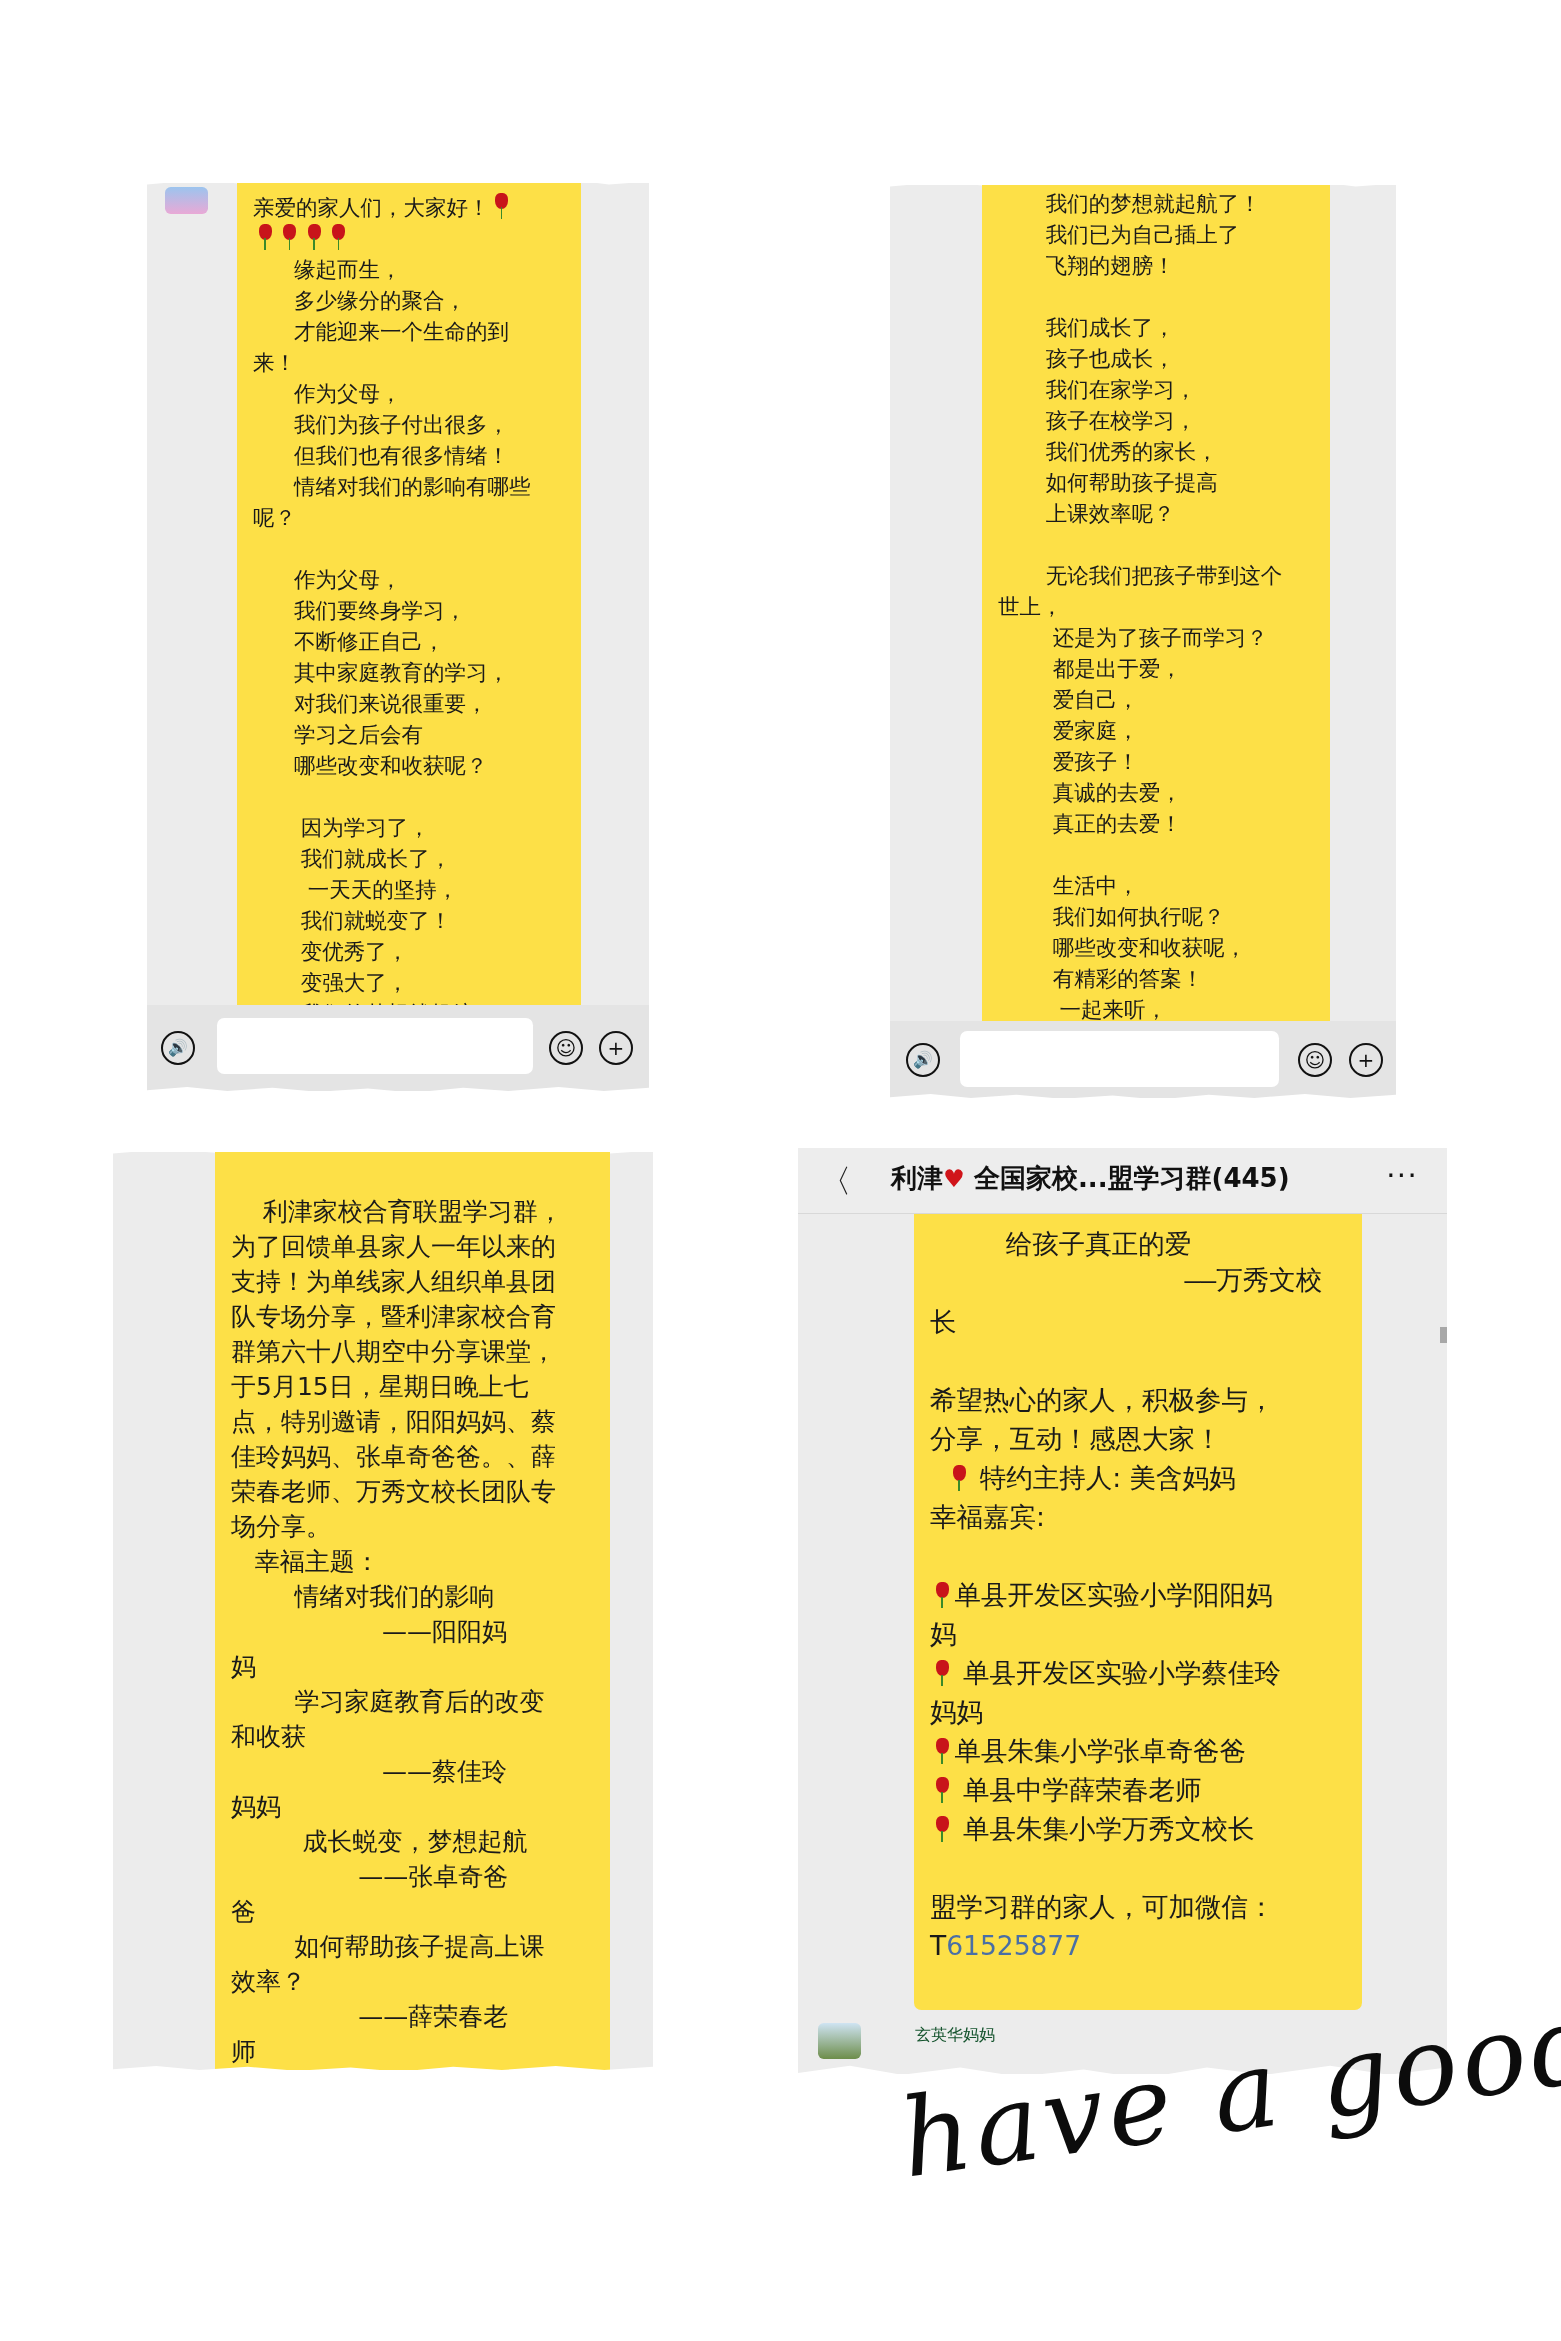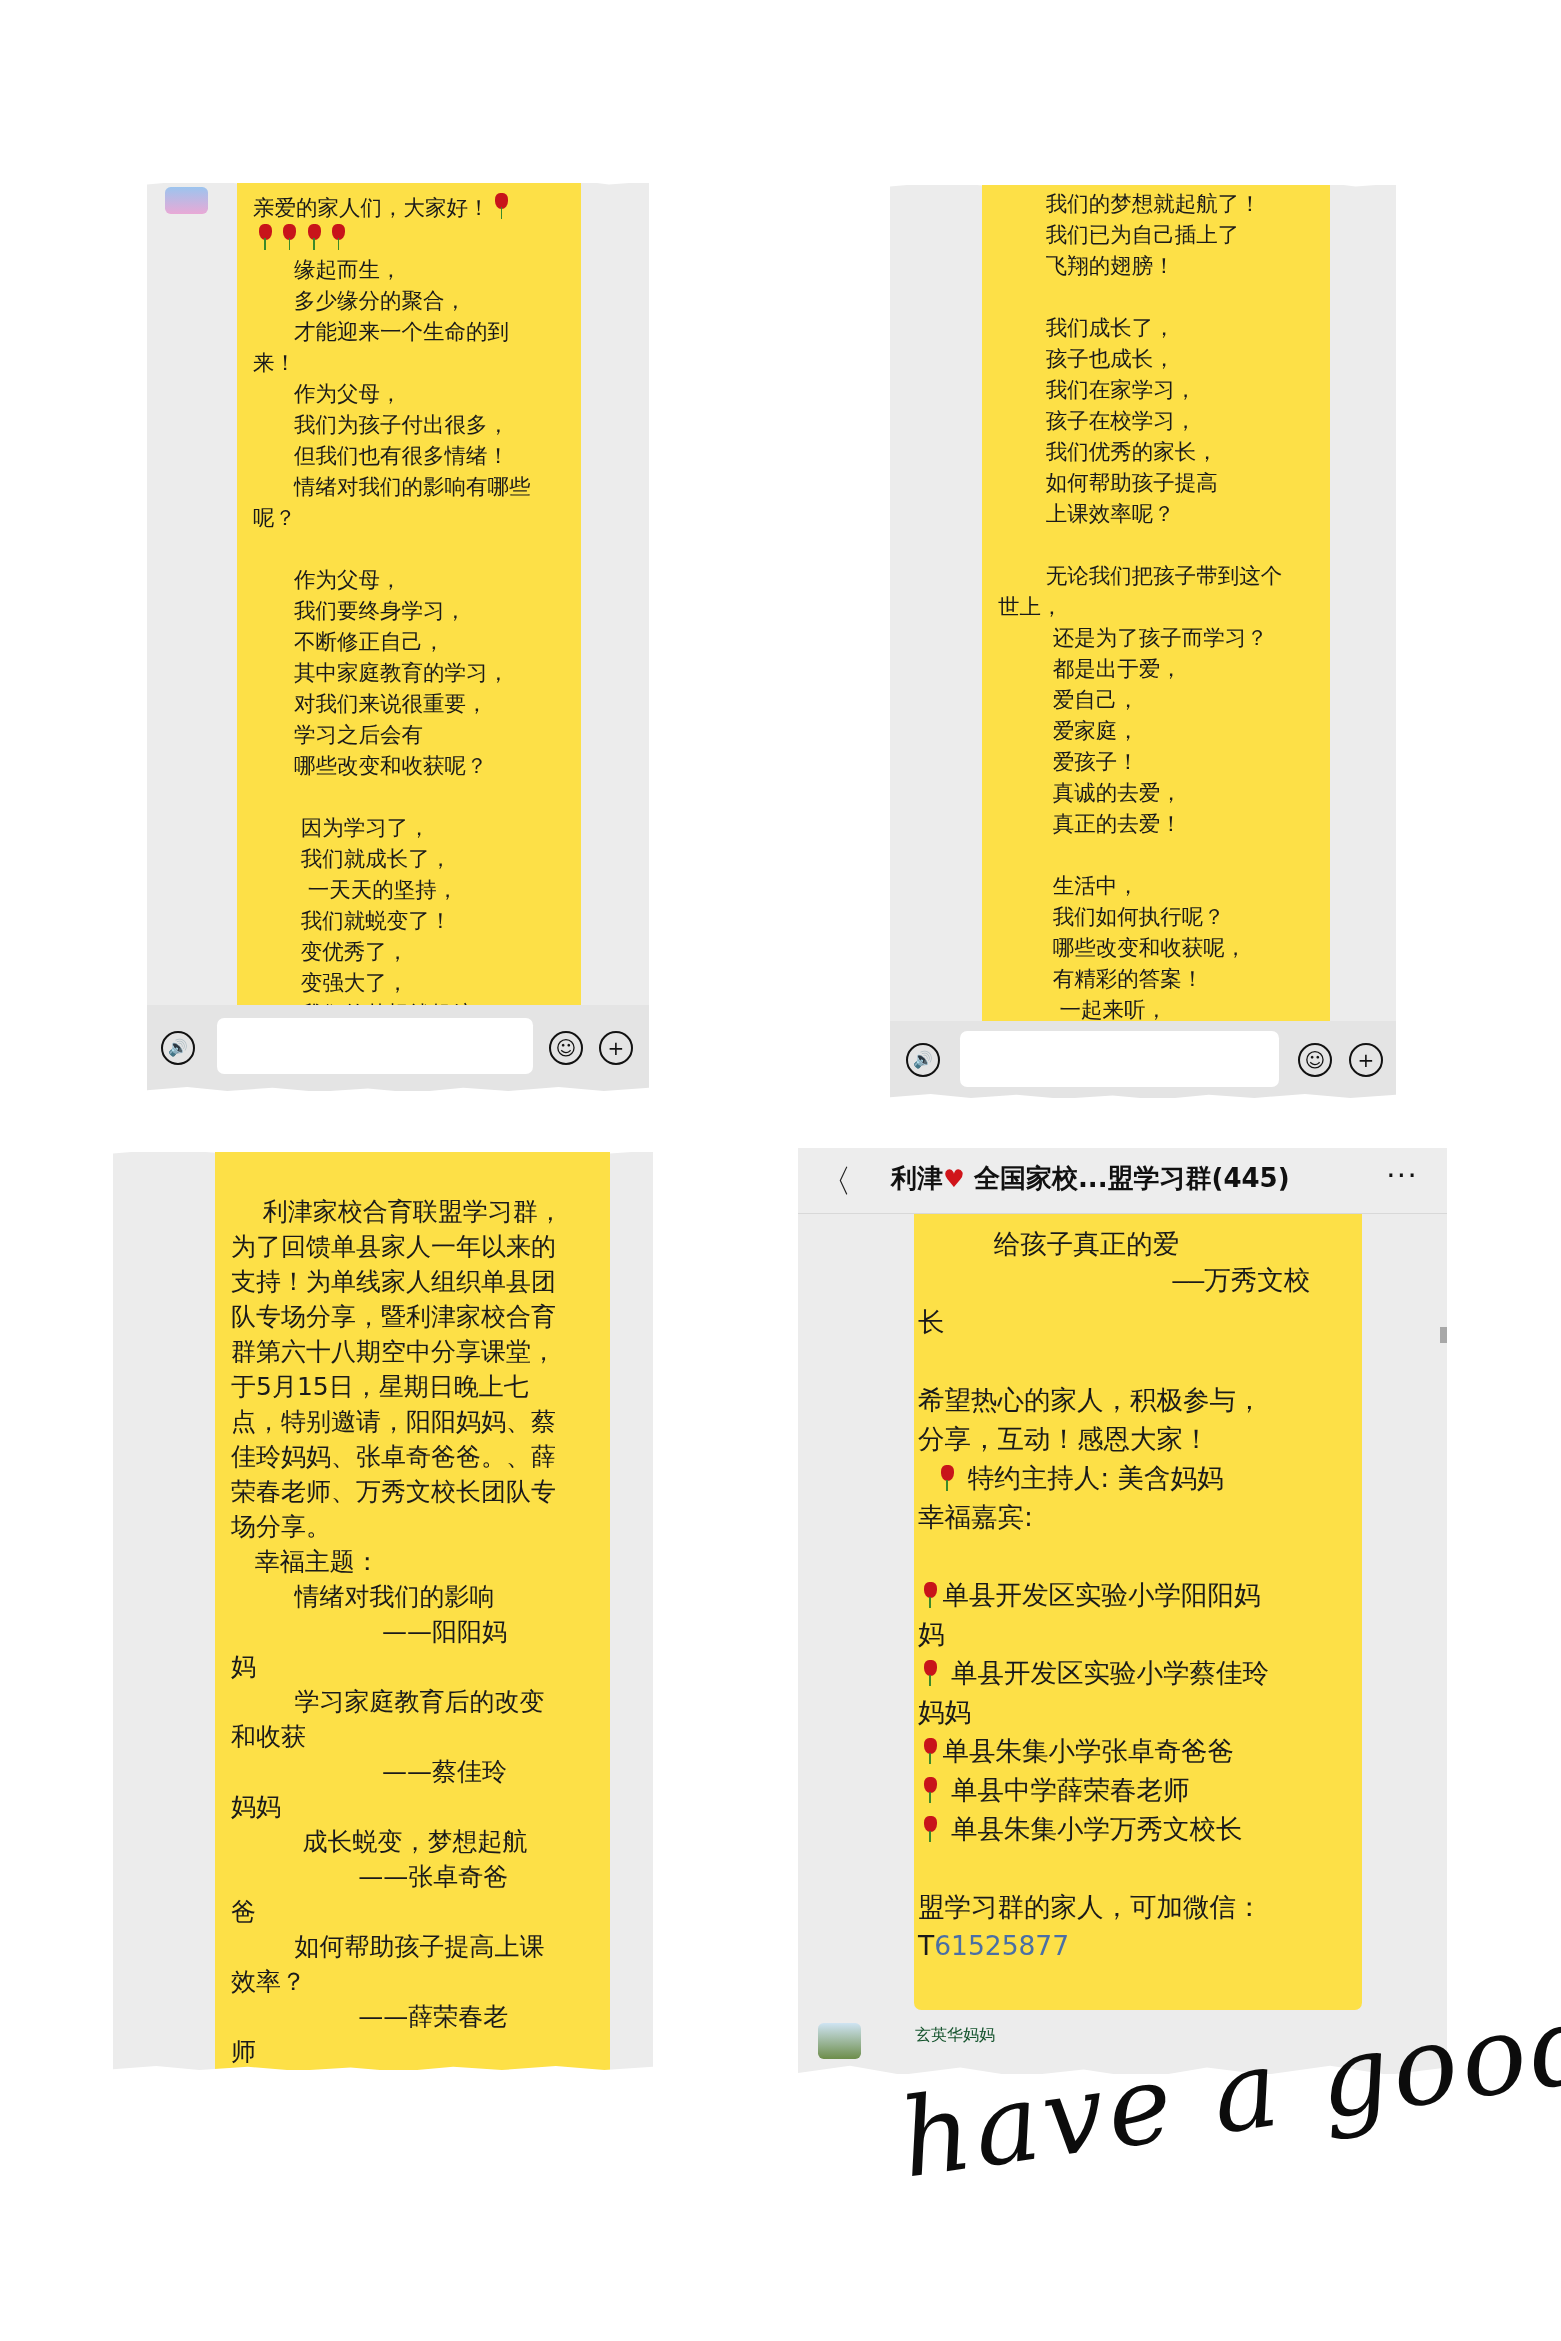--- a/index.html
+++ b/index.html
@@ -157,21 +157,21 @@
 
 <div class="panel" style="left:798px;top:1148px;width:649px;height:926px;">
   <div class="torn-top"></div>
   <div class="header">
     <span class="back">〈</span>
     <span class="hdr-title">
       <span>利津</span><span class="heart">♥</span><span> 全国家校...盟学习群(445)</span>
     </span>
     <span class="more">···</span>
   </div>
-  <div class="bubble" style="left:116px;top:66px;width:448px;height:796px;padding:10px 0 0 4px;box-sizing:border-box;border-radius:0 0 7.2px 7.2px;">
+  <div class="bubble" style="left:116px;top:66px;width:448px;height:796px;padding:10px 0 0 16px;box-sizing:border-box;border-radius:0 0 7.2px 7.2px;">
     <ul class="lines big" style="--lh:39px;--fs:26.5px;">
         <li style="line-height: 39px; font-size: 26.5px;">         给孩子真正的爱</li>
         <li style="line-height: 39px; font-size: 26.5px; font-family: Liberation Mono, monospace;">                ——万秀文校</li>
         <li style="line-height: 39px; font-size: 26.5px;">长</li>
         <li class="empty" style="line-height: 39px; font-size: 26.5px; height: 39px;"></li>
         <li style="line-height: 39px; font-size: 26.5px;">希望热心的家人，积极参与，</li>
         <li style="line-height: 39px; font-size: 26.5px;">分享，互动！感恩大家！</li>
         <li style="line-height: 39px; font-size: 26.5px;">  <span class="rose"></span> 特约主持人: 美含妈妈</li>
         <li style="line-height: 39px; font-size: 26.5px;">幸福嘉宾:</li>
         <li class="empty" style="line-height: 39px; font-size: 26.5px; height: 39px;"></li>

